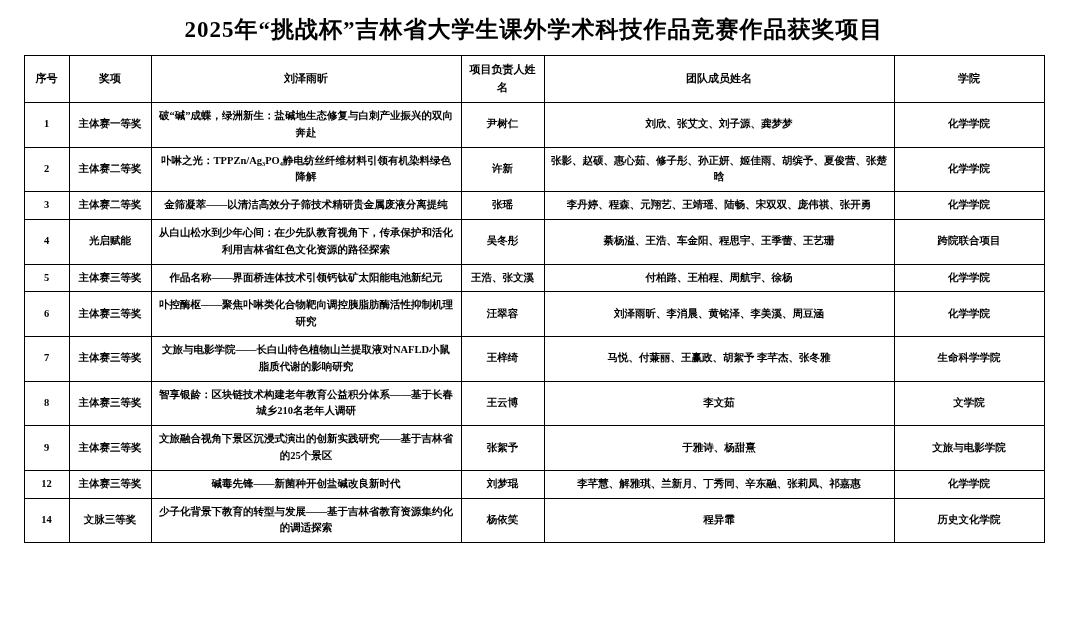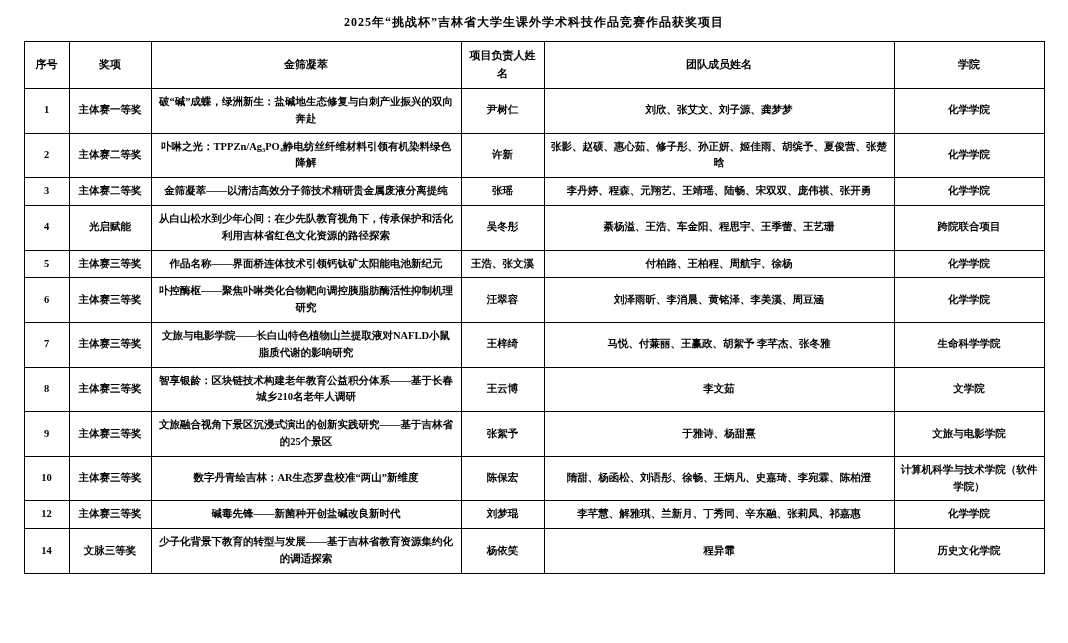--- a/index.html
+++ b/index.html
@@ -4,21 +4,21 @@
 <style>
   html,body{margin:0;padding:0;background:#fff;}
   body{
     width:1068px;height:643px;overflow:hidden;
     font-family:"Liberation Serif","DejaVu Serif",serif;
     color:#000;
   }
   .page{width:1068px;height:643px;background:#fff;}
   .doc-title{
     text-align:center;
-    font-size:12px;
+    font-size:23px;
     font-weight:bold;
     padding:14px 0 10px 0;
     letter-spacing:1px;
   }
   table.award-table{
     border-collapse:collapse;
     margin:0 auto;
     width:1020px;
     table-layout:fixed;
   }
@@ -56,21 +56,21 @@
         <col class="c-award">
         <col class="c-work">
       <col class="c-leader">
         <col class="c-members">
         <col class="c-college">
     </colgroup>
     <thead>
       <tr id="header-row">
           <th>序号</th>
           <th>奖项</th>
-          <th>金筛凝萃</th>
+          <th>刘泽雨昕</th>
           <th>项目负责人姓名</th>
           <th>团队成员姓名</th>
           <th>学院</th>
         </tr>
     </thead>
     <tbody id="table-body">
         <tr>
           <td>1</td>
           <td>主体赛一等奖</td>
           <td>破“碱”成蝶，绿洲新生：盐碱地生态修复与白刺产业振兴的双向奔赴</td>
@@ -136,28 +136,20 @@
         </tr>
         <tr>
           <td>9</td>
           <td>主体赛三等奖</td>
           <td>文旅融合视角下景区沉浸式演出的创新实践研究——基于吉林省的25个景区</td>
           <td>张絮予</td>
           <td>于雅诗、杨甜熹</td>
           <td>文旅与电影学院</td>
         </tr>
         <tr>
-          <td>10</td>
-          <td>主体赛三等奖</td>
-          <td>数字丹青绘吉林：AR生态罗盘校准“两山”新维度</td>
-          <td>陈保宏</td>
-          <td>隋甜、杨函松、刘语彤、徐畅、王炳凡、史嘉琦、李宛霖、陈柏澄</td>
-          <td>计算机科学与技术学院（软件学院）</td>
-        </tr>
-        <tr>
           <td>12</td>
           <td>主体赛三等奖</td>
           <td>碱毒先锋——新菌种开创盐碱改良新时代</td>
           <td>刘梦琨</td>
           <td>李芊慧、解雅琪、兰新月、丁秀同、辛东融、张莉凤、祁嘉惠</td>
           <td>化学学院</td>
         </tr>
         <tr>
           <td>14</td>
           <td>文脉三等奖</td>

